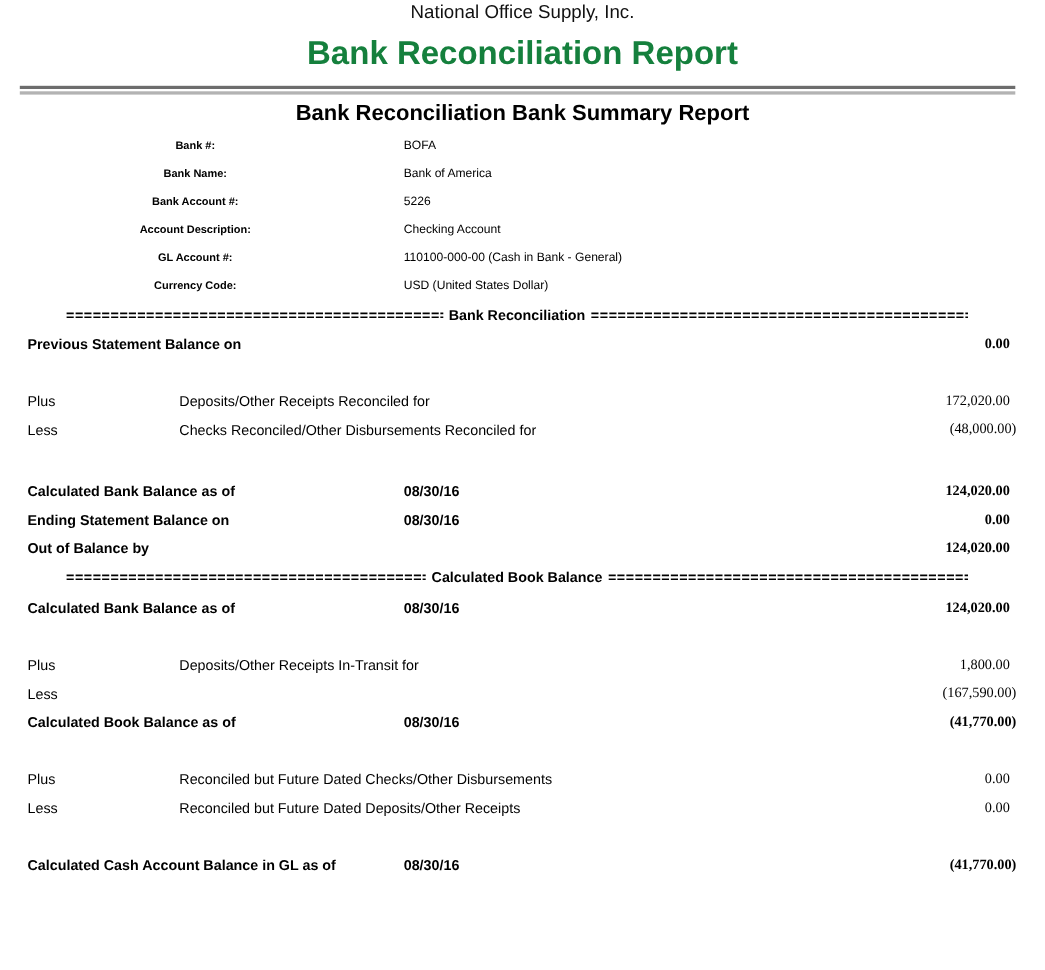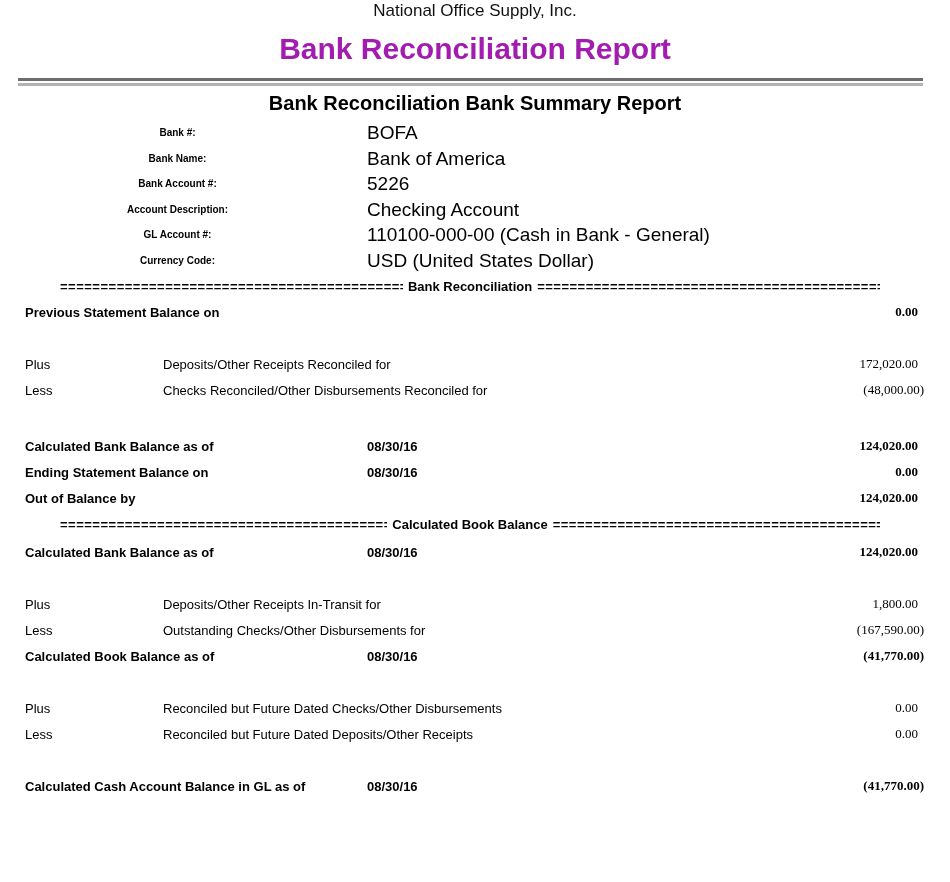--- a/index.html
+++ b/index.html
@@ -20,21 +20,21 @@
     font-size: 17px;
     line-height: 22px;
     color: #111111;
   }
   .title {
     text-align: center;
     font-size: 30px;
     font-weight: 600;
     line-height: 42px;
     margin-top: 6px;
-    color: #a21caf;
+    color: #15803d;
   }
   .rule { margin: 8px 27px 0 18px; }
   .rule-top { height: 3px; background: #6d6d6d; }
   .rule-gap { height: 2px; background: #ffffff; }
   .rule-bottom { height: 3px; background: #b3b3b3; }
 
   
   .summary-title {
     text-align: center;
     font-size: 20px;
@@ -48,21 +48,21 @@
     column-gap: 12px;
     margin-top: 4px;
   }
   .info-label {
     text-align: center;
     font-weight: bold;
     font-size: 10px;
     line-height: 25.5px;
   }
   .info-value {
-    font-size: 19px;
+    font-size: 11px;
     line-height: 25.5px;
   }
 
   
   .divider {
     display: flex;
     align-items: center;
     margin: 2px 70px 0 60px;
     height: 22px;
     font-size: 13px;
@@ -185,21 +185,20 @@
         <span class="amt">124,020.00</span>
       </div>
       <div class="sp26"></div>
       <div class="row">
         <span class="prefix">Plus</span>
         <span class="desc">Deposits/Other Receipts In-Transit for</span>
         <span class="amt">1,800.00</span>
       </div>
       <div class="row neg">
         <span class="prefix">Less</span>
-        <span class="desc">Outstanding Checks/Other Disbursements for</span>
         <span class="amt">(167,590.00)</span>
       </div>
       <div class="row total neg">
         <span class="lbl">Calculated Book Balance as of</span>
         <span class="date">08/30/16</span>
         <span class="amt">(41,770.00)</span>
       </div>
       <div class="sp26"></div>
       <div class="row">
         <span class="prefix">Plus</span>

